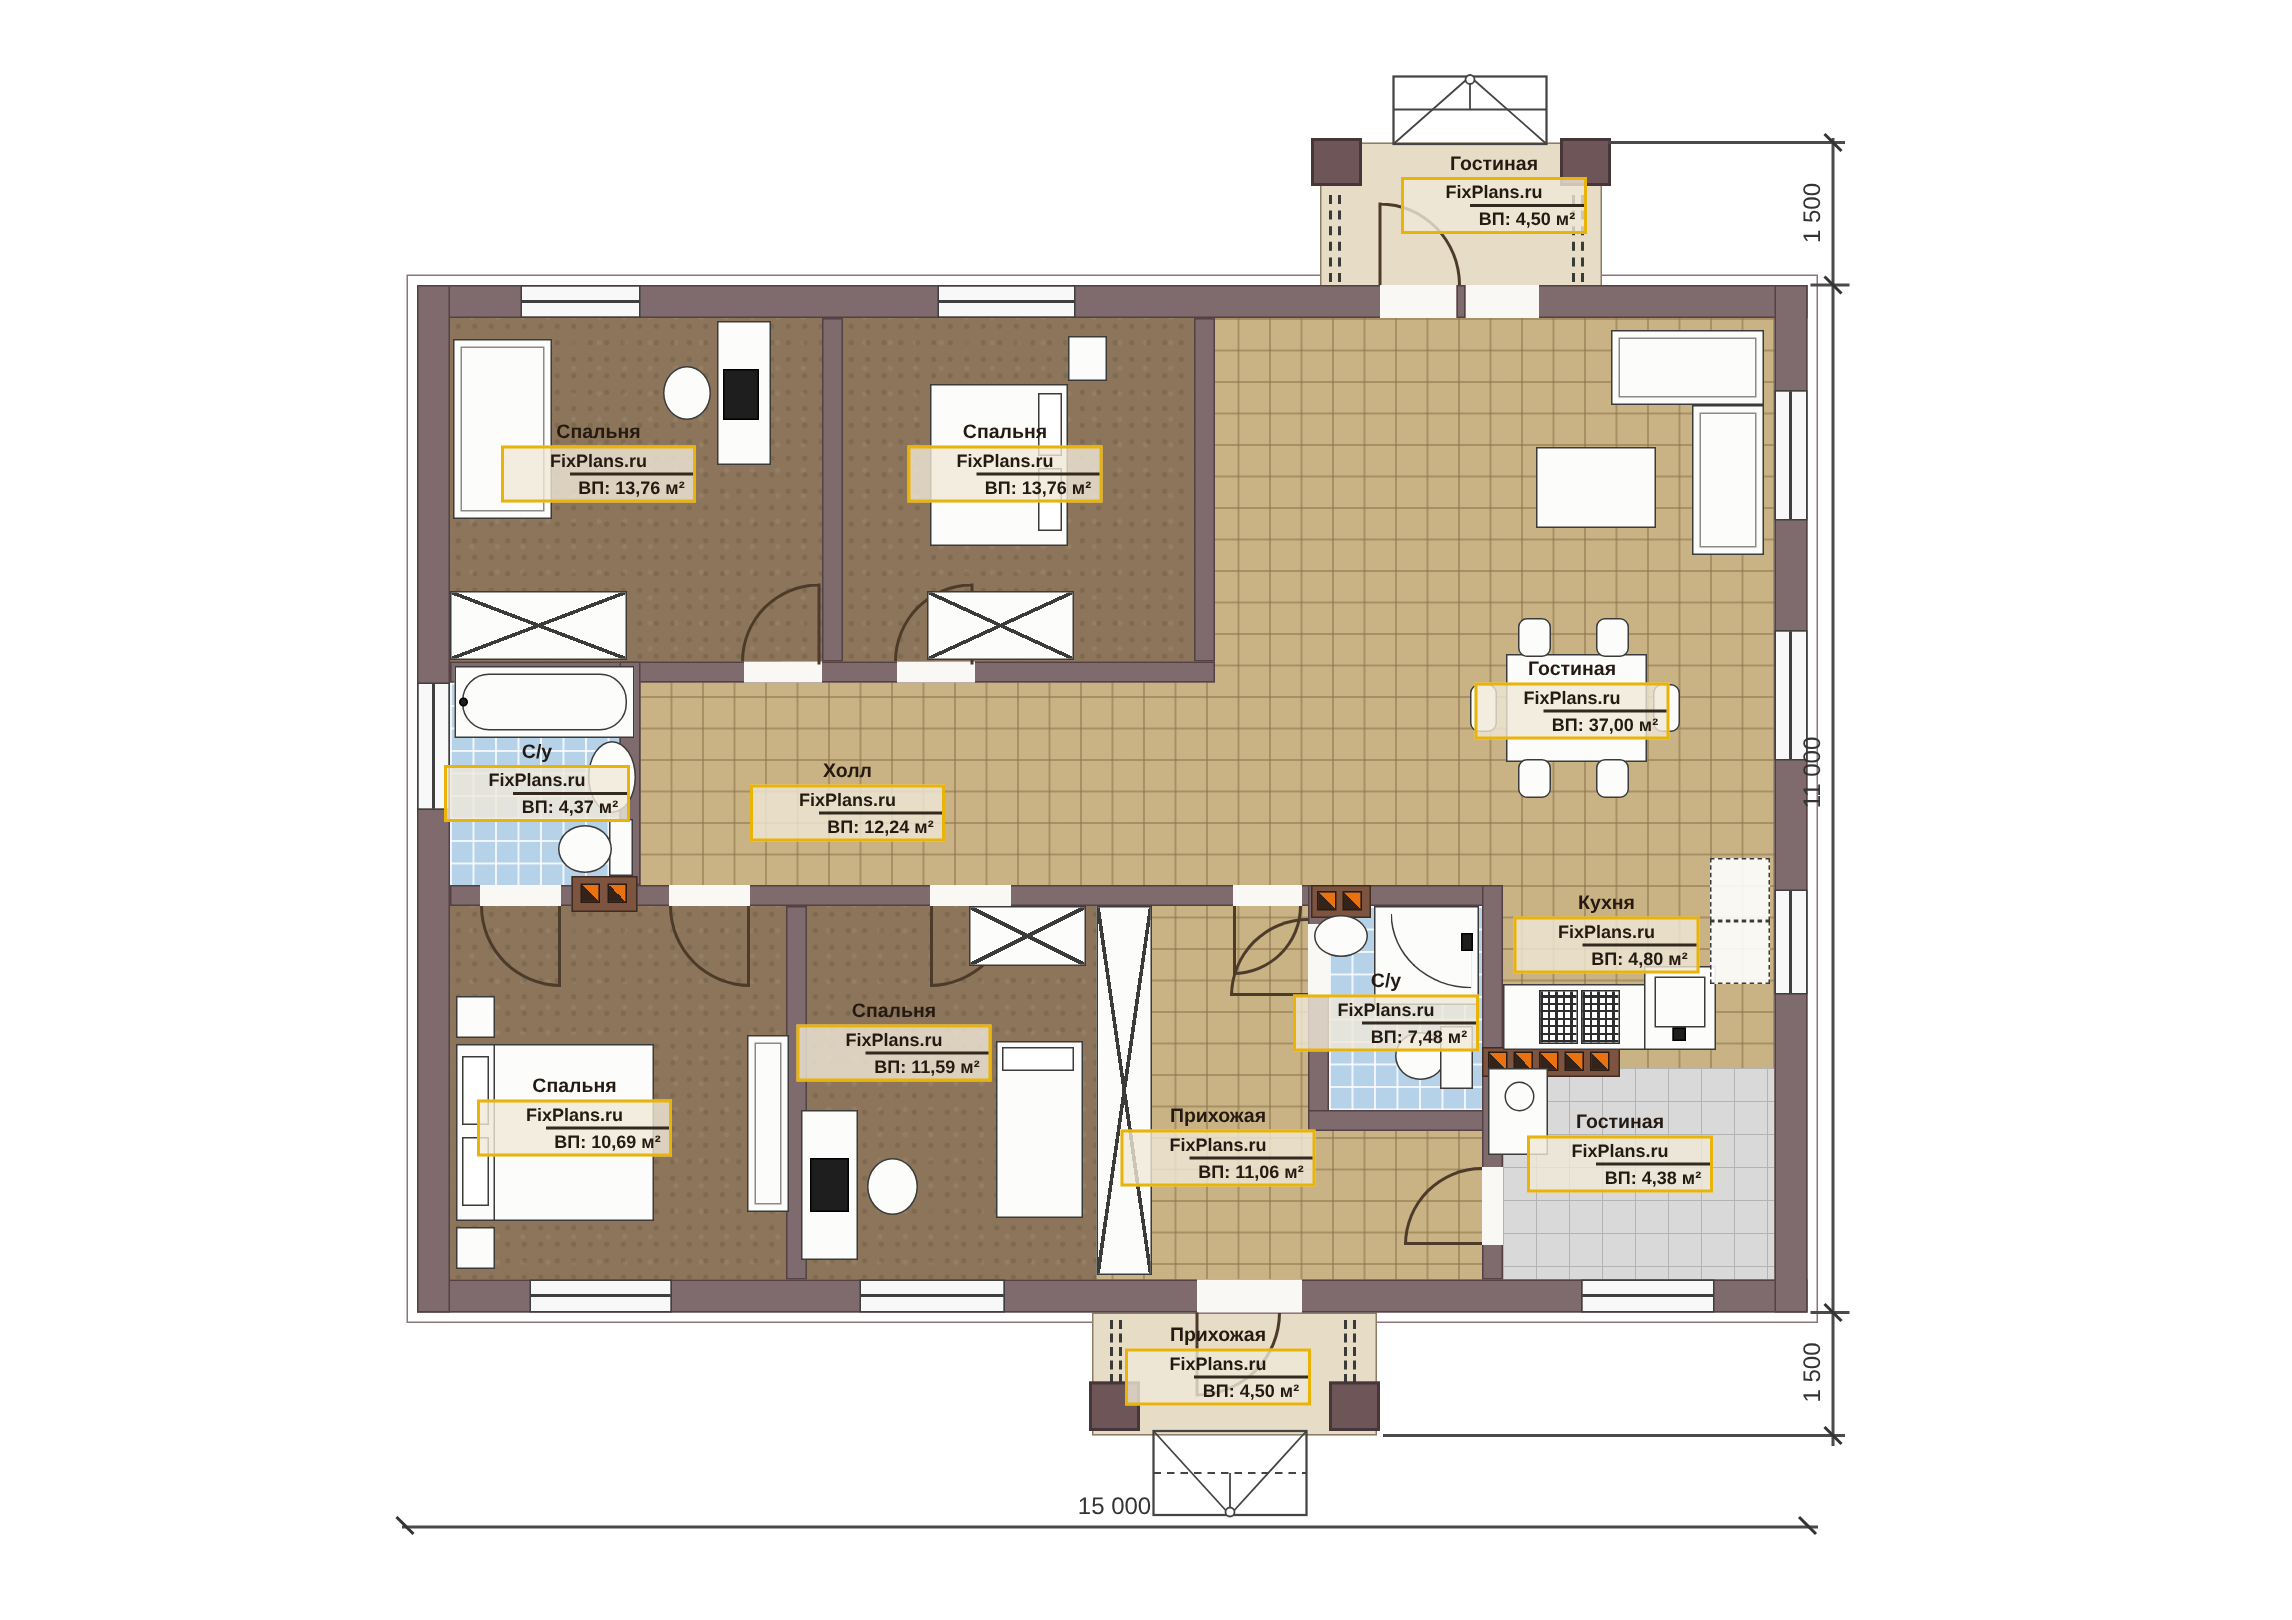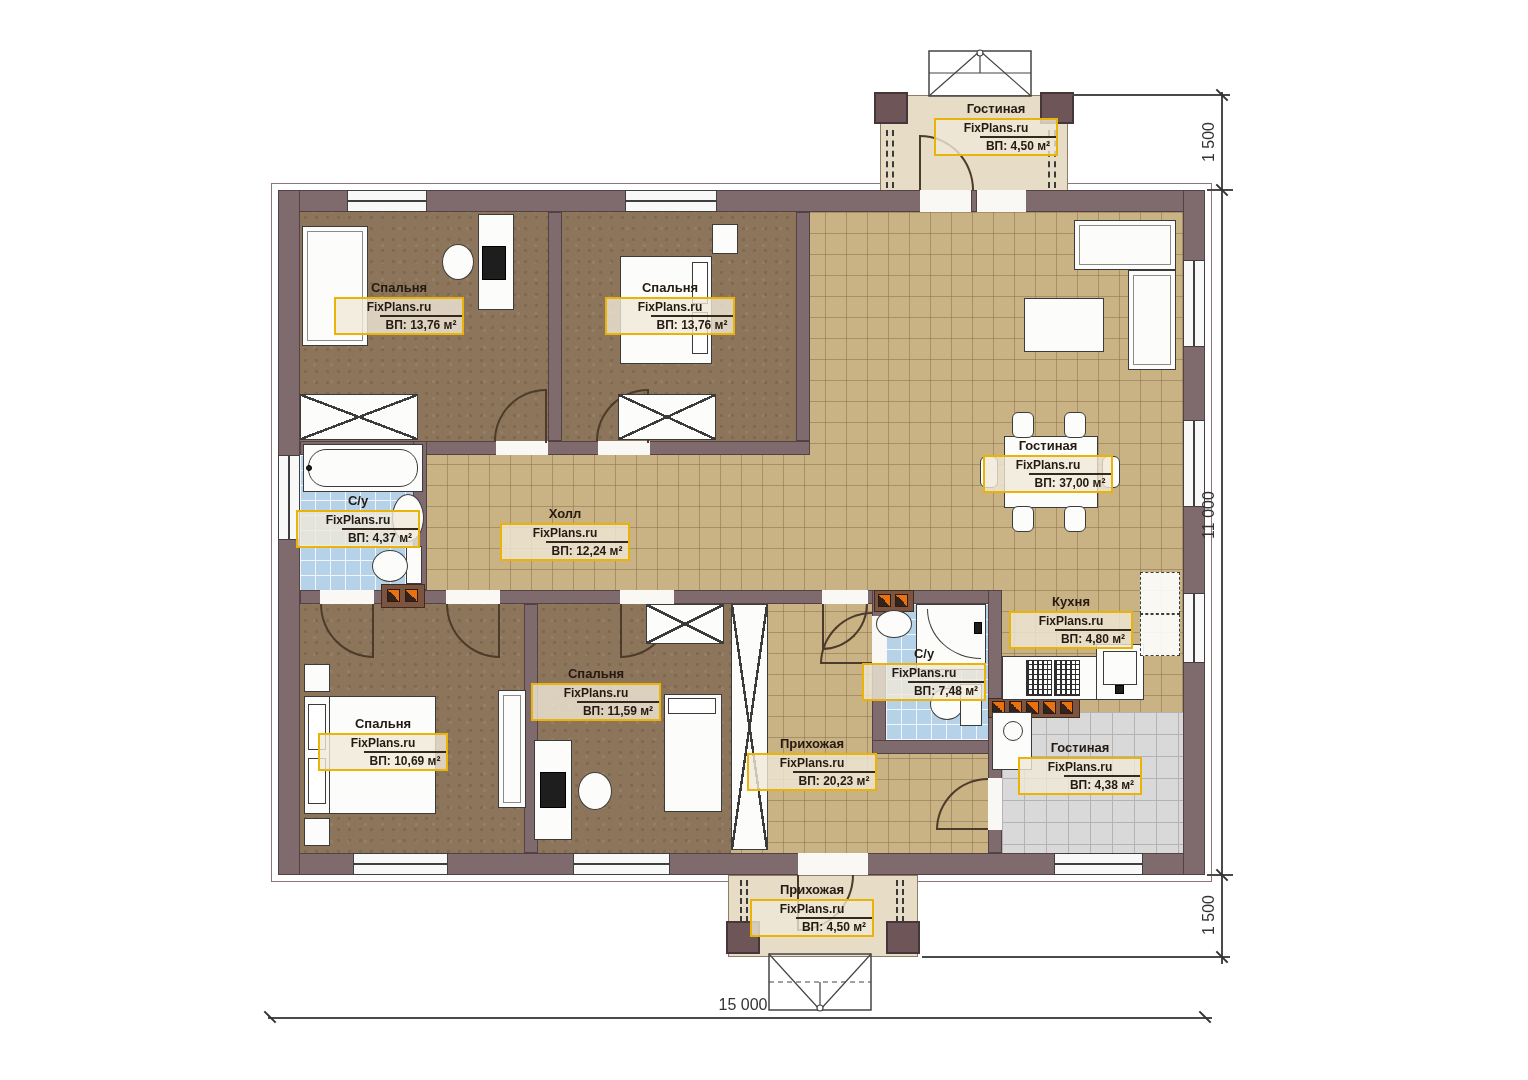--- a/index.html
+++ b/index.html
@@ -318,21 +318,21 @@
     <div class="nm">Спальня</div>
     <div class="lbox">
         <div class="row">FixPlans.ru</div>
       <div class="row">ВП: 11,59 м²</div>
       </div>
   </div>
   <div class="label" style="left:752px;top:736px;width:120px;">
     <div class="nm">Прихожая</div>
     <div class="lbox">
         <div class="row">FixPlans.ru</div>
-      <div class="row">ВП: 20,23 м²</div>
+      <div class="row">ВП: 11,06 м²</div>
       </div>
   </div>
   <div class="label" style="left:869px;top:646px;width:110px;">
     <div class="nm">С/у</div>
     <div class="lbox">
         <div class="row">FixPlans.ru</div>
       <div class="row">ВП: 7,48 м²</div>
       </div>
   </div>
   <div class="label" style="left:1011px;top:594px;width:120px;">

